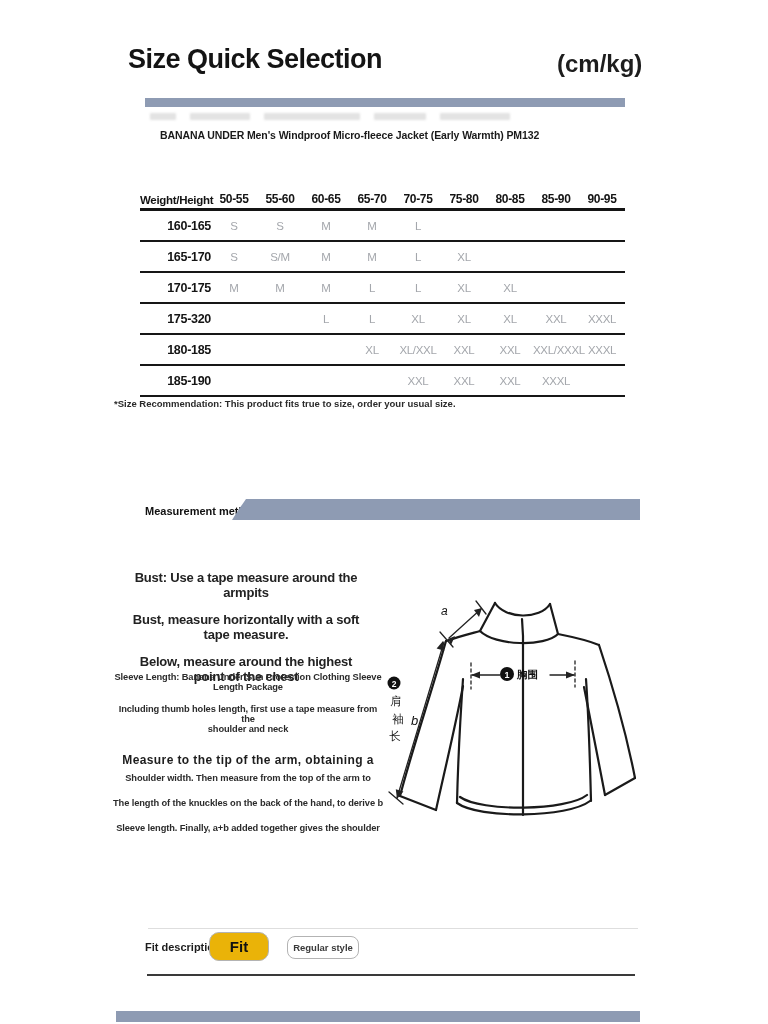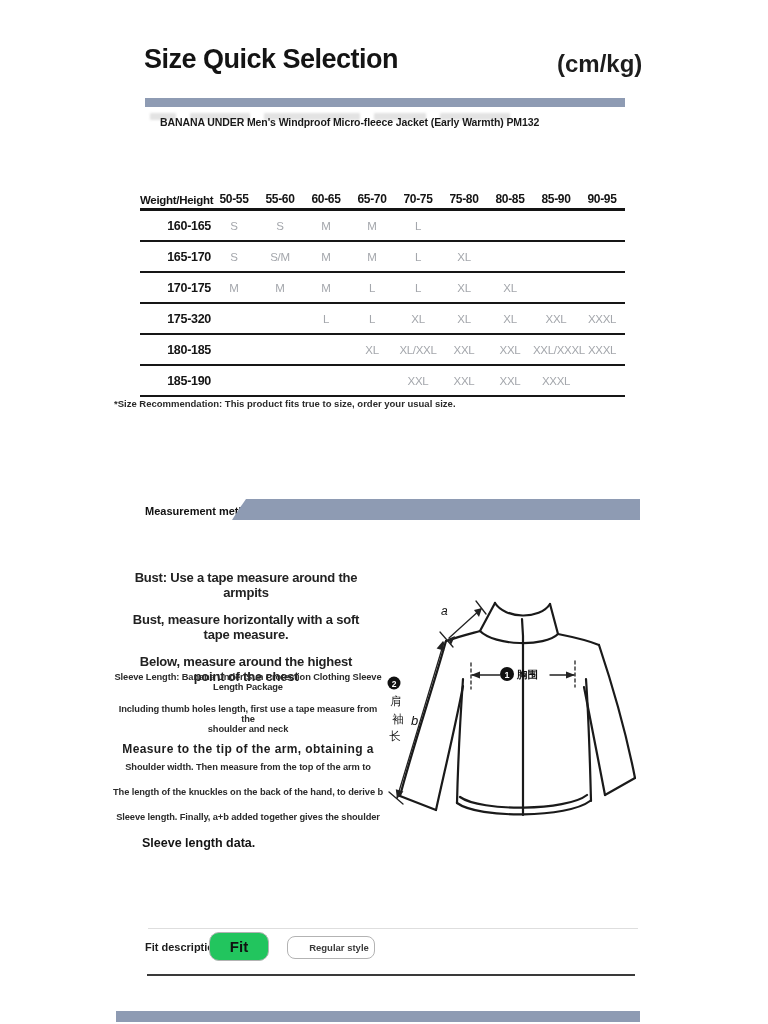--- a/index.html
+++ b/index.html
@@ -1,26 +1,26 @@
 <!DOCTYPE html>
 <html><head>
 <meta charset="utf-8">
 <style>
   html,body{margin:0;padding:0;background:#fff;}
   .page{position:relative;width:768px;height:1024px;background:#ffffff;overflow:hidden;
         font-family:"Liberation Sans",sans-serif;color:#151515;}
   .abs{position:absolute;}
 
   
-  .title{left:144px;top:44px;font-size:27px;font-weight:700;letter-spacing:-0.5px;color:#141414;}
+  .title{left:128px;top:44px;font-size:27px;font-weight:700;letter-spacing:-0.5px;color:#141414;}
   .unit{left:557px;top:50px;font-size:24px;font-weight:600;color:#1d1d1d;}
   .bar-top{left:145px;top:98px;width:480px;height:9px;background:#8e9bb3;}
   .ghost{left:150px;top:113px;width:400px;height:10px;opacity:.16;filter:blur(1.2px);}
   .ghost span{display:inline-block;height:7px;background:#555;margin-right:14px;vertical-align:top;}
-  .product{left:160px;top:116px;font-size:10.5px;font-weight:700;color:#1a1a1a;letter-spacing:-0.1px;}
+  .product{left:160px;top:129px;font-size:10.5px;font-weight:700;color:#1a1a1a;letter-spacing:-0.1px;}
 
   
   .table{left:140px;top:182px;width:485px;}
   .t-head{display:grid;grid-template-columns:71px repeat(9,46px);align-items:end;
           height:24px;border-bottom:3px solid #141414;padding-bottom:2px;}
   .th{font-size:12px;font-weight:700;text-align:center;color:#141414;letter-spacing:-0.3px;}
   .th.first{text-align:left;font-size:11.5px;}
   .tr{display:grid;grid-template-columns:71px repeat(9,46px);align-items:center;
       height:29px;border-bottom:2px solid #161616;}
   .td{font-size:11.5px;text-align:center;color:#a4a7ac;letter-spacing:-0.3px;}
@@ -32,36 +32,36 @@
   .ribbon{left:232px;top:499px;width:408px;height:21px;background:#8e9bb3;
           clip-path:polygon(14px 0,100% 0,100% 100%,0 100%,6px 55%);}
 
   .bust{left:130px;top:570px;width:232px;text-align:center;}
   .bust div{font-size:13px;font-weight:700;color:#222;margin-bottom:12px;letter-spacing:-0.2px;}
 
   .sleeve{left:112px;top:672px;width:272px;text-align:center;color:#2b2b2b;}
   .sl-s{font-size:9.3px;font-weight:600;letter-spacing:-0.1px;}
   .sl-1{margin-bottom:12px;}
   .sl-2{margin-bottom:0;}
-  .sl-3{margin-bottom:8px;}
+  .sl-3{margin-bottom:19px;}
   .sl-4{font-size:12px;font-weight:700;letter-spacing:.4px;color:#1d1d1d;margin-bottom:6px;}
   .sl-5,.sl-6{margin-bottom:15px;}
-  .sl-7{margin-bottom:14px;text-align:center;}
+  .sl-7{margin-bottom:26px;text-align:center;}
   .sl-8{font-size:12.5px;font-weight:700;color:#141414;text-align:left;padding-left:30px;}
 
   
   .diagram{left:383px;top:582px;width:298px;height:258px;}
 
   
   .divider-light{left:148px;top:928px;width:490px;height:1px;background:#dedede;}
   .fit-label{left:145px;top:941px;font-size:11px;font-weight:700;color:#1c1c1c;}
   .pill-1{left:209px;top:932px;width:58px;height:27px;border:1.5px solid #b3b3b3;border-radius:10px;
-          display:flex;align-items:center;justify-content:center;font-size:15px;font-weight:700;color:#111;background:#22c55e;}
+          display:flex;align-items:center;justify-content:center;font-size:15px;font-weight:700;color:#111;background:#eab308;}
   .pill-2{left:287px;top:936px;width:70px;height:21px;border:1.5px solid #b3b3b3;border-radius:8px;
-          display:flex;align-items:center;justify-content:center;font-size:9.5px;font-weight:600;color:#3a3a3a;background:#fff;padding-left:16px;}
+          display:flex;align-items:center;justify-content:center;font-size:9.5px;font-weight:600;color:#3a3a3a;background:#fff;}
   .line-dark{left:147px;top:974px;width:488px;height:2px;background:#3a3a3a;}
   .bar-bottom{left:116px;top:1011px;width:524px;height:11px;background:#8e9bb3;}
 
   svg text{font-family:"Liberation Sans",sans-serif;}
 </style>
 </head>
 <body>
 
 <div class="page">
 
@@ -173,21 +173,20 @@
   </div>
 
   <div class="abs sleeve">
     <div class="sl-s sl-1">Sleeve Length: Banana Under Sun Protection Clothing Sleeve Length Package</div>
     <div class="sl-s sl-2">Including thumb holes length, first use a tape measure from the</div>
     <div class="sl-s sl-3">shoulder and neck</div>
     <div class="sl-4">Measure to the tip of the arm, obtaining a</div>
     <div class="sl-s sl-5">Shoulder width. Then measure from the top of the arm to</div>
     <div class="sl-s sl-6">The length of the knuckles on the back of the hand, to derive b</div>
     <div class="sl-s sl-7">Sleeve length. Finally, a+b added together gives the shoulder</div>
-    <div class="sl-8">Sleeve length data.</div>
   </div>
 
   <svg class="abs diagram" viewBox="0 0 298 258" fill="none" stroke="#1a1a1a" stroke-width="2.2" stroke-linecap="round">
 
     <g>
       <path d="M112,21 C122,37 157,38 167,22"></path>
       <path d="M97,49 C112,64 162,65 175,52"></path>
       <path d="M112,21 L97,49"></path>
       <path d="M167,22 L175,52"></path>
       <path d="M97,49 C86,52 74,55 63,59"></path>

